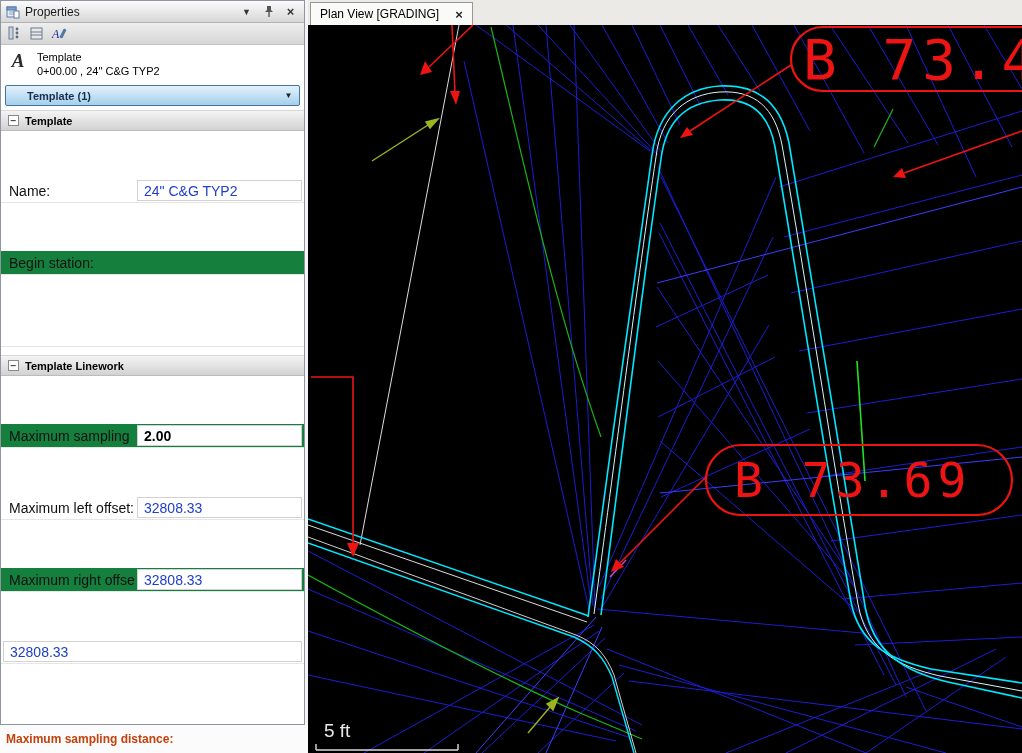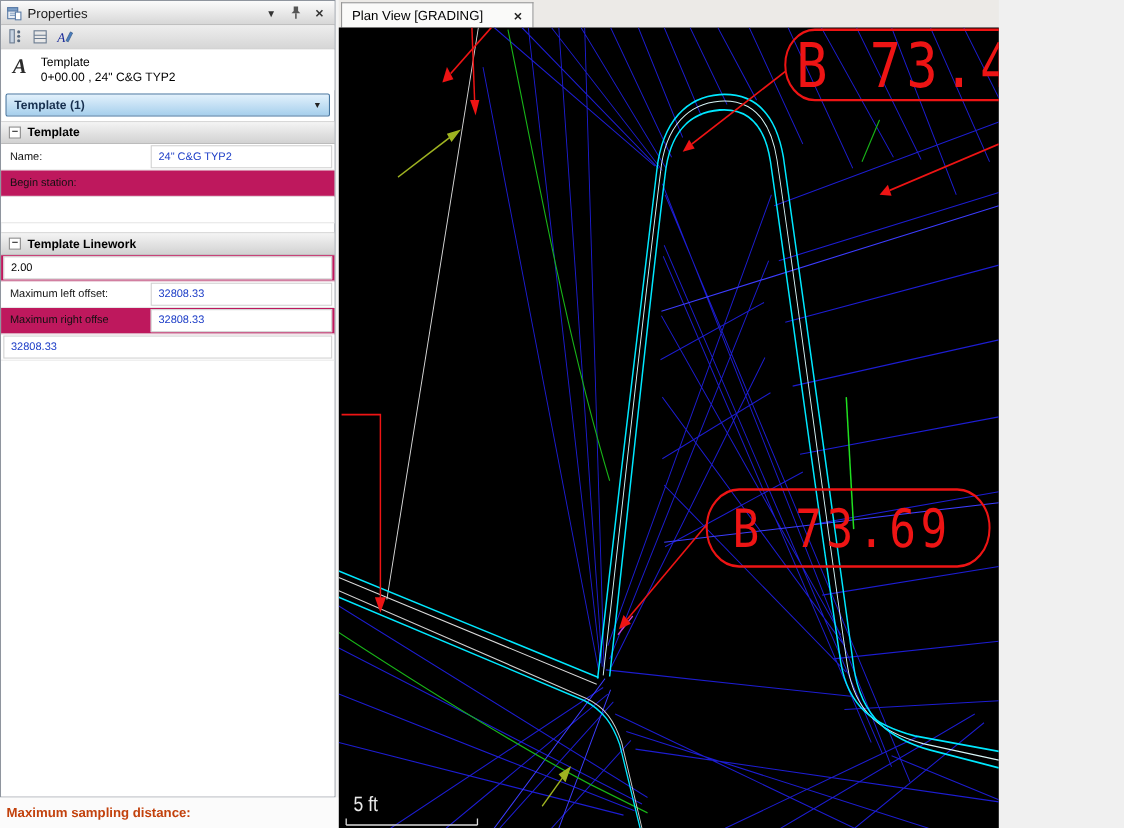--- a/index.html
+++ b/index.html
@@ -2,21 +2,21 @@
 <html><head>
 <meta charset="utf-8">
 <style>
   * { box-sizing: border-box; }
   html,body { margin:0; padding:0; }
   body {
     width:1022px; height:753px; overflow:hidden;
     font-family:"Liberation Sans", sans-serif;
     background:#f0f0f0;
   }
-  .app { display:flex; width:908px; height:753px; }
+  .app { display:flex; width:1022px; height:753px; }
 
   
   .left-col { width:308px; display:flex; flex-direction:column; background:#f4f4f4; }
   .props-panel {
     flex:1; margin:0 3px 0 0; border:1px solid #8f959e; background:#fff;
     display:flex; flex-direction:column; min-height:0;
   }
   .titlebar {
     height:22px; background:linear-gradient(#fbfbfb,#d7d7d7);
     border-bottom:1px solid #b2b2b2;
@@ -36,65 +36,65 @@
   .obj-header { display:flex; gap:9px; padding:5px 7px 4px; background:#fff; flex:0 0 auto; }
   .obj-icon {
     width:20px; text-align:center;
     font:italic bold 19px "Liberation Serif", serif; color:#2b2b2b;
   }
   .obj-lines { font-size:11px; color:#000; line-height:14px; }
   .combo {
     margin:3px 4px 4px; height:21px; flex:0 0 auto;
     border:1px solid #44749f; border-radius:2px;
     background:linear-gradient(#e2f1fc,#a6cfec);
-    display:flex; align-items:center; padding:0 2px 0 7px;
+    display:flex; align-items:center; padding:0 2px 0 21px;
     font-size:11px; font-weight:bold; color:#18304f;
   }
   .combo-arrow {
     margin-left:auto; width:17px; height:17px; display:flex;
     align-items:center; justify-content:center; font-size:8px; color:#222;
   }
   .sec-hdr {
     height:21px; flex:0 0 auto;
     background:linear-gradient(#f4f4f4,#d2d2d2);
     border-top:1px solid #d8d8d8; border-bottom:1px solid #bcbcbc;
     display:flex; align-items:center; gap:6px; padding:0 7px;
     font-size:11px; font-weight:bold; color:#000;
   }
   .sec-hdr.second { margin-top:8px; }
   .collapse-box {
     width:11px; height:11px; border:1px solid #8a8a8a; background:#fff;
     font-size:10px; line-height:9px; text-align:center; color:#444; flex:0 0 auto;
   }
-  .prow { display:flex; height:24px; border-bottom:1px solid #e6e6e6; font-size:10px; background:#fff; flex:0 0 auto; }
-  .prow.alt { background:#be185d; }
+  .prow { display:flex; height:24px; border-bottom:1px solid #e6e6e6; font-size:14px; background:#fff; flex:0 0 auto;margin-top:48px; }
+  .prow.alt { background:#15803d; }
   .plabel {
     width:134px; display:flex; align-items:center; padding-left:8px;
     color:#111; white-space:nowrap; overflow:hidden; flex:0 0 auto;
   }
   .pvalue {
     flex:1; display:flex; align-items:center; padding-left:6px; margin:1px 2px;
     border:1px solid #d2d2d2; background:#fff; color:#2040c8; white-space:nowrap; overflow:hidden;
   }
-  .pvalue.bold { color:#000; font-weight:normal; }
+  .pvalue.bold { color:#000; font-weight:bold; }
   .panel-filler { flex:1; background:#fff; }
   .help-pane {
     height:28px; flex:0 0 auto; background:#fbfbfb;
     padding:7px 2px 0 6px; font-size:12px; font-weight:bold; color:#c2410c;
   }
 
   
   .right-col { flex:1; display:flex; flex-direction:column; min-width:0; }
   .tabbar {
     height:25px; flex:0 0 auto; background:#eceae7;
     display:flex; align-items:stretch; padding-left:2px;
   }
   .tab {
     margin-top:2px; background:#fafaf9; border:1px solid #979797; border-bottom:none;
-    display:flex; align-items:center; gap:28px; padding:0 9px; font-size:12px; color:#000;
+    display:flex; align-items:center; gap:16px; padding:0 9px; font-size:12px; color:#000;
   }
   .tab-close { font-size:13px; font-weight:bold; color:#222; }
   .canvas { flex:1; position:relative; background:#000; min-height:0;text-align:right; }
   .canvas svg { position:absolute; inset:0; width:100%; height:100%; display:block; }
   .cad-text { font-family:"DejaVu Sans Mono", monospace; }
 </style>
 </head>
 <body>
 
 <div class="app">
@@ -166,20 +166,21 @@
       </div>
       <div class="prow">
       </div>
 
       <div class="sec-hdr second">
         <span class="collapse-box">−</span>
         <span>Template Linework</span>
       </div>
 
       <div class="prow alt">
+        <span class="plabel">Maximum sampling</span>
         <span class="pvalue bold">2.00</span>
       </div>
       <div class="prow">
         <span class="plabel">Maximum left offset:</span>
         <span class="pvalue">32808.33</span>
       </div>
       <div class="prow alt">
         <span class="plabel">Maximum right offse</span>
         <span class="pvalue">32808.33</span>
       </div>

